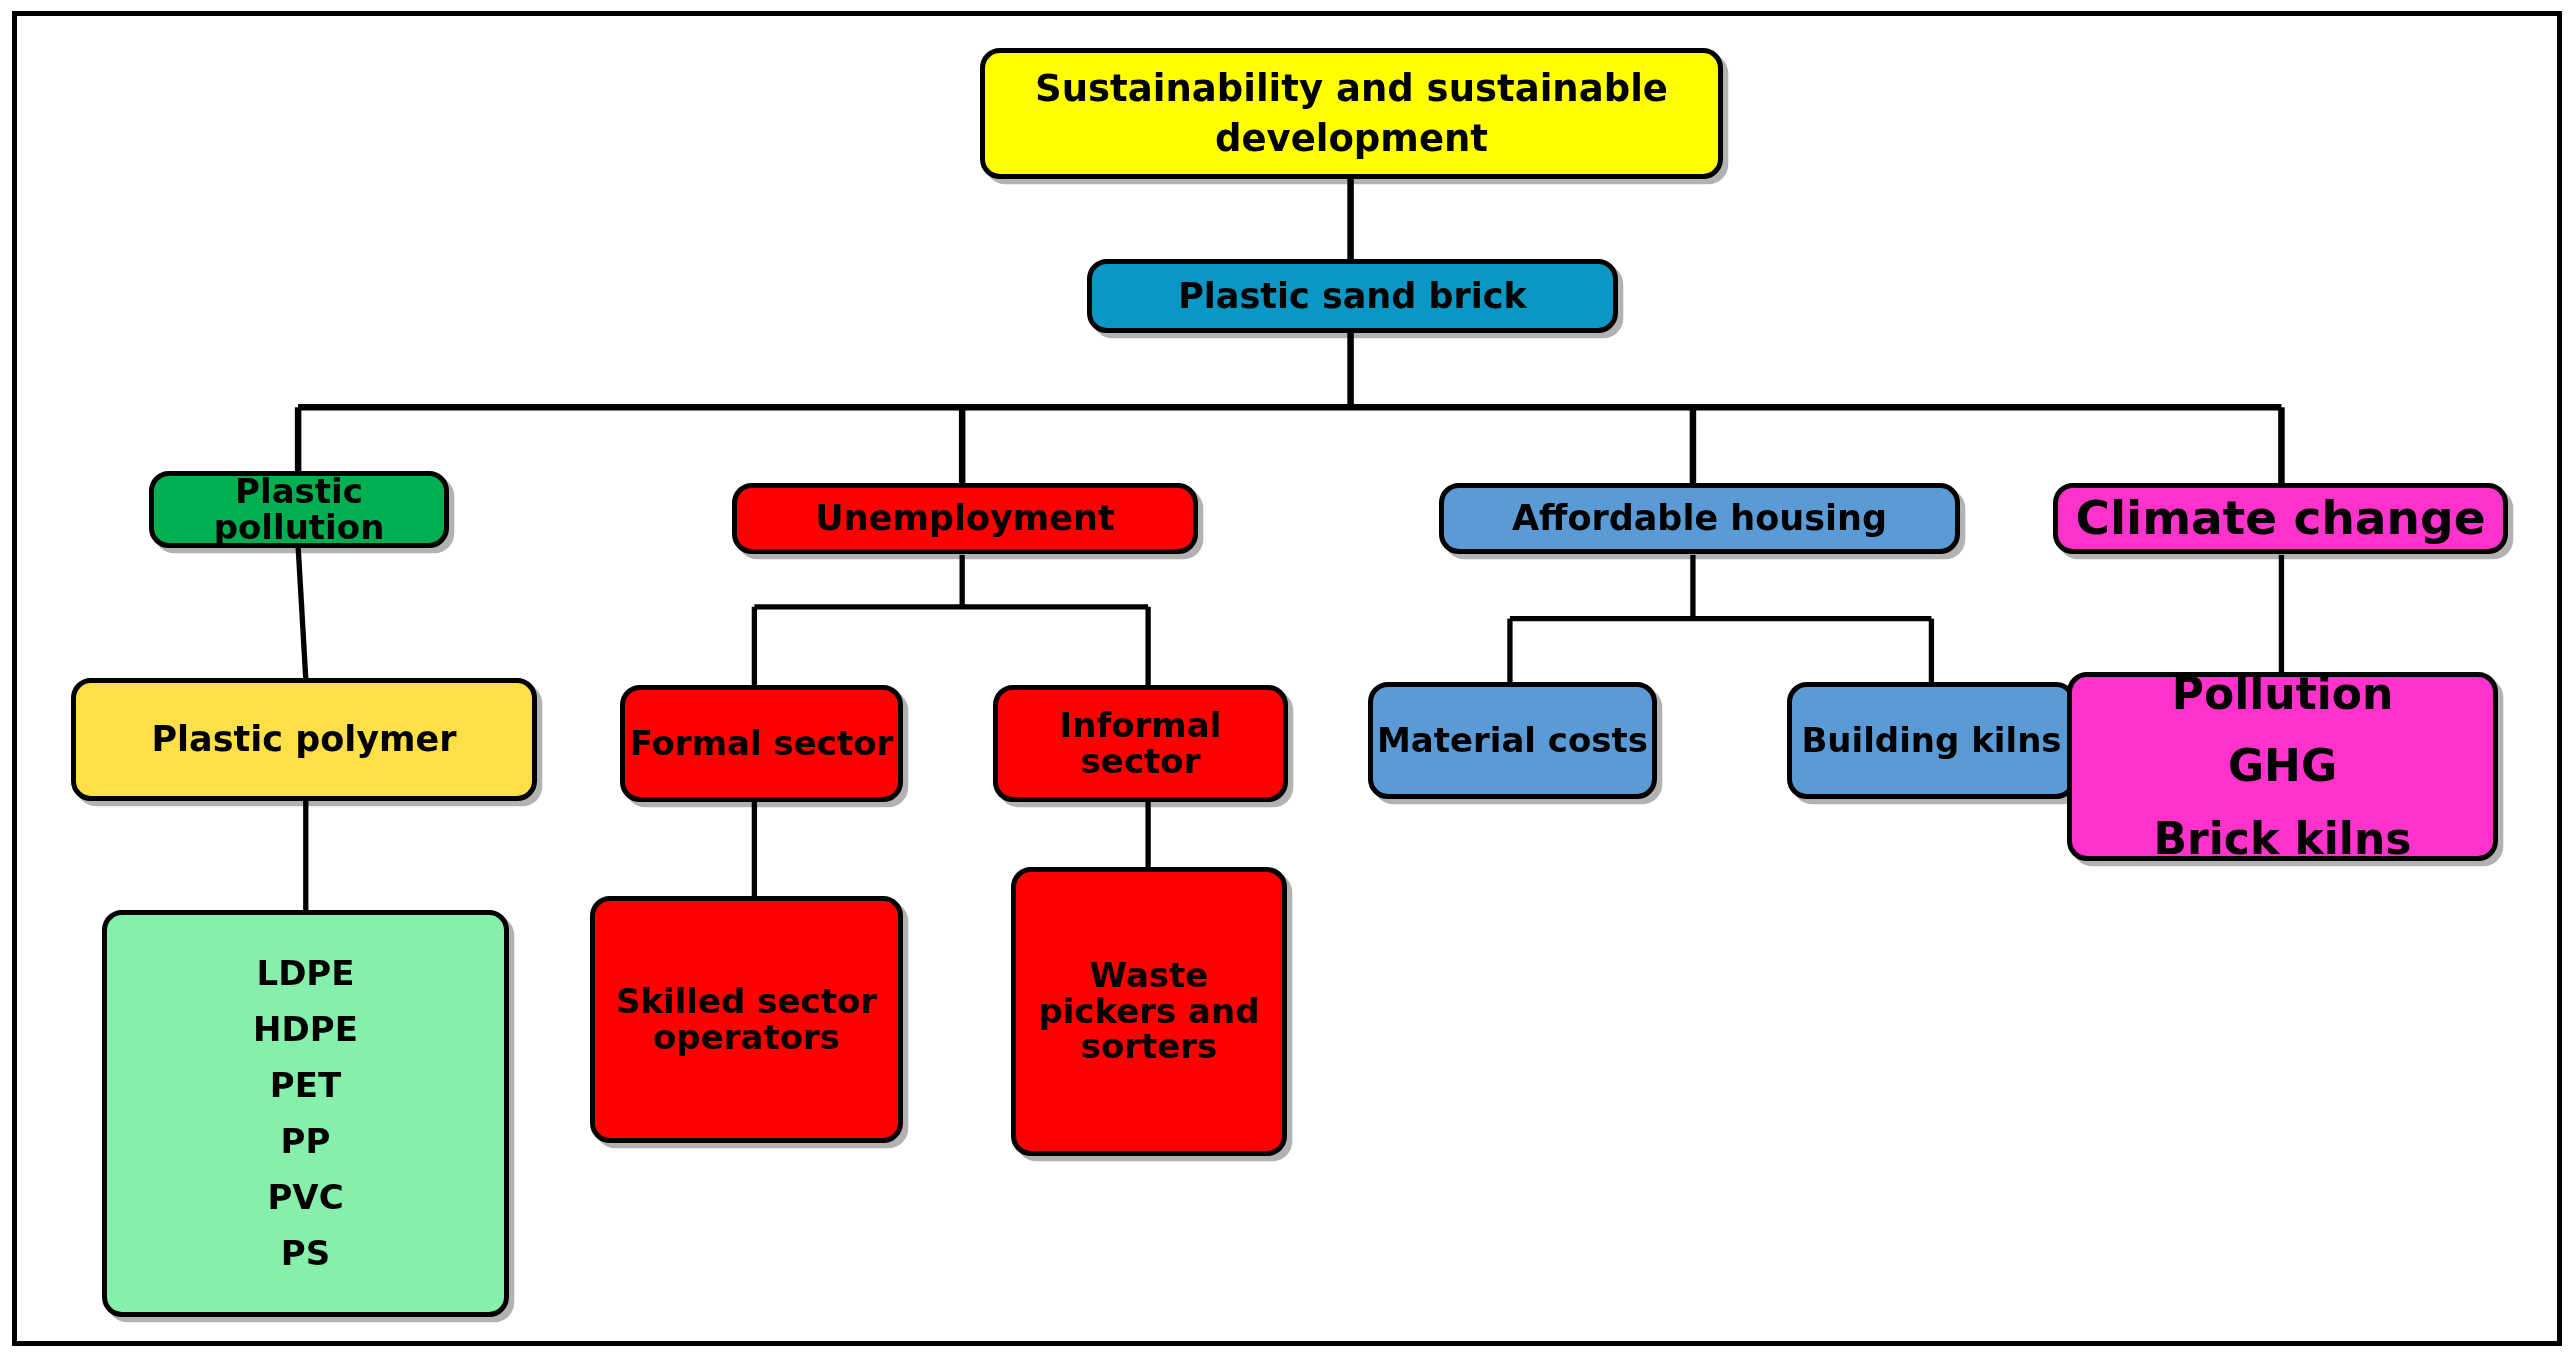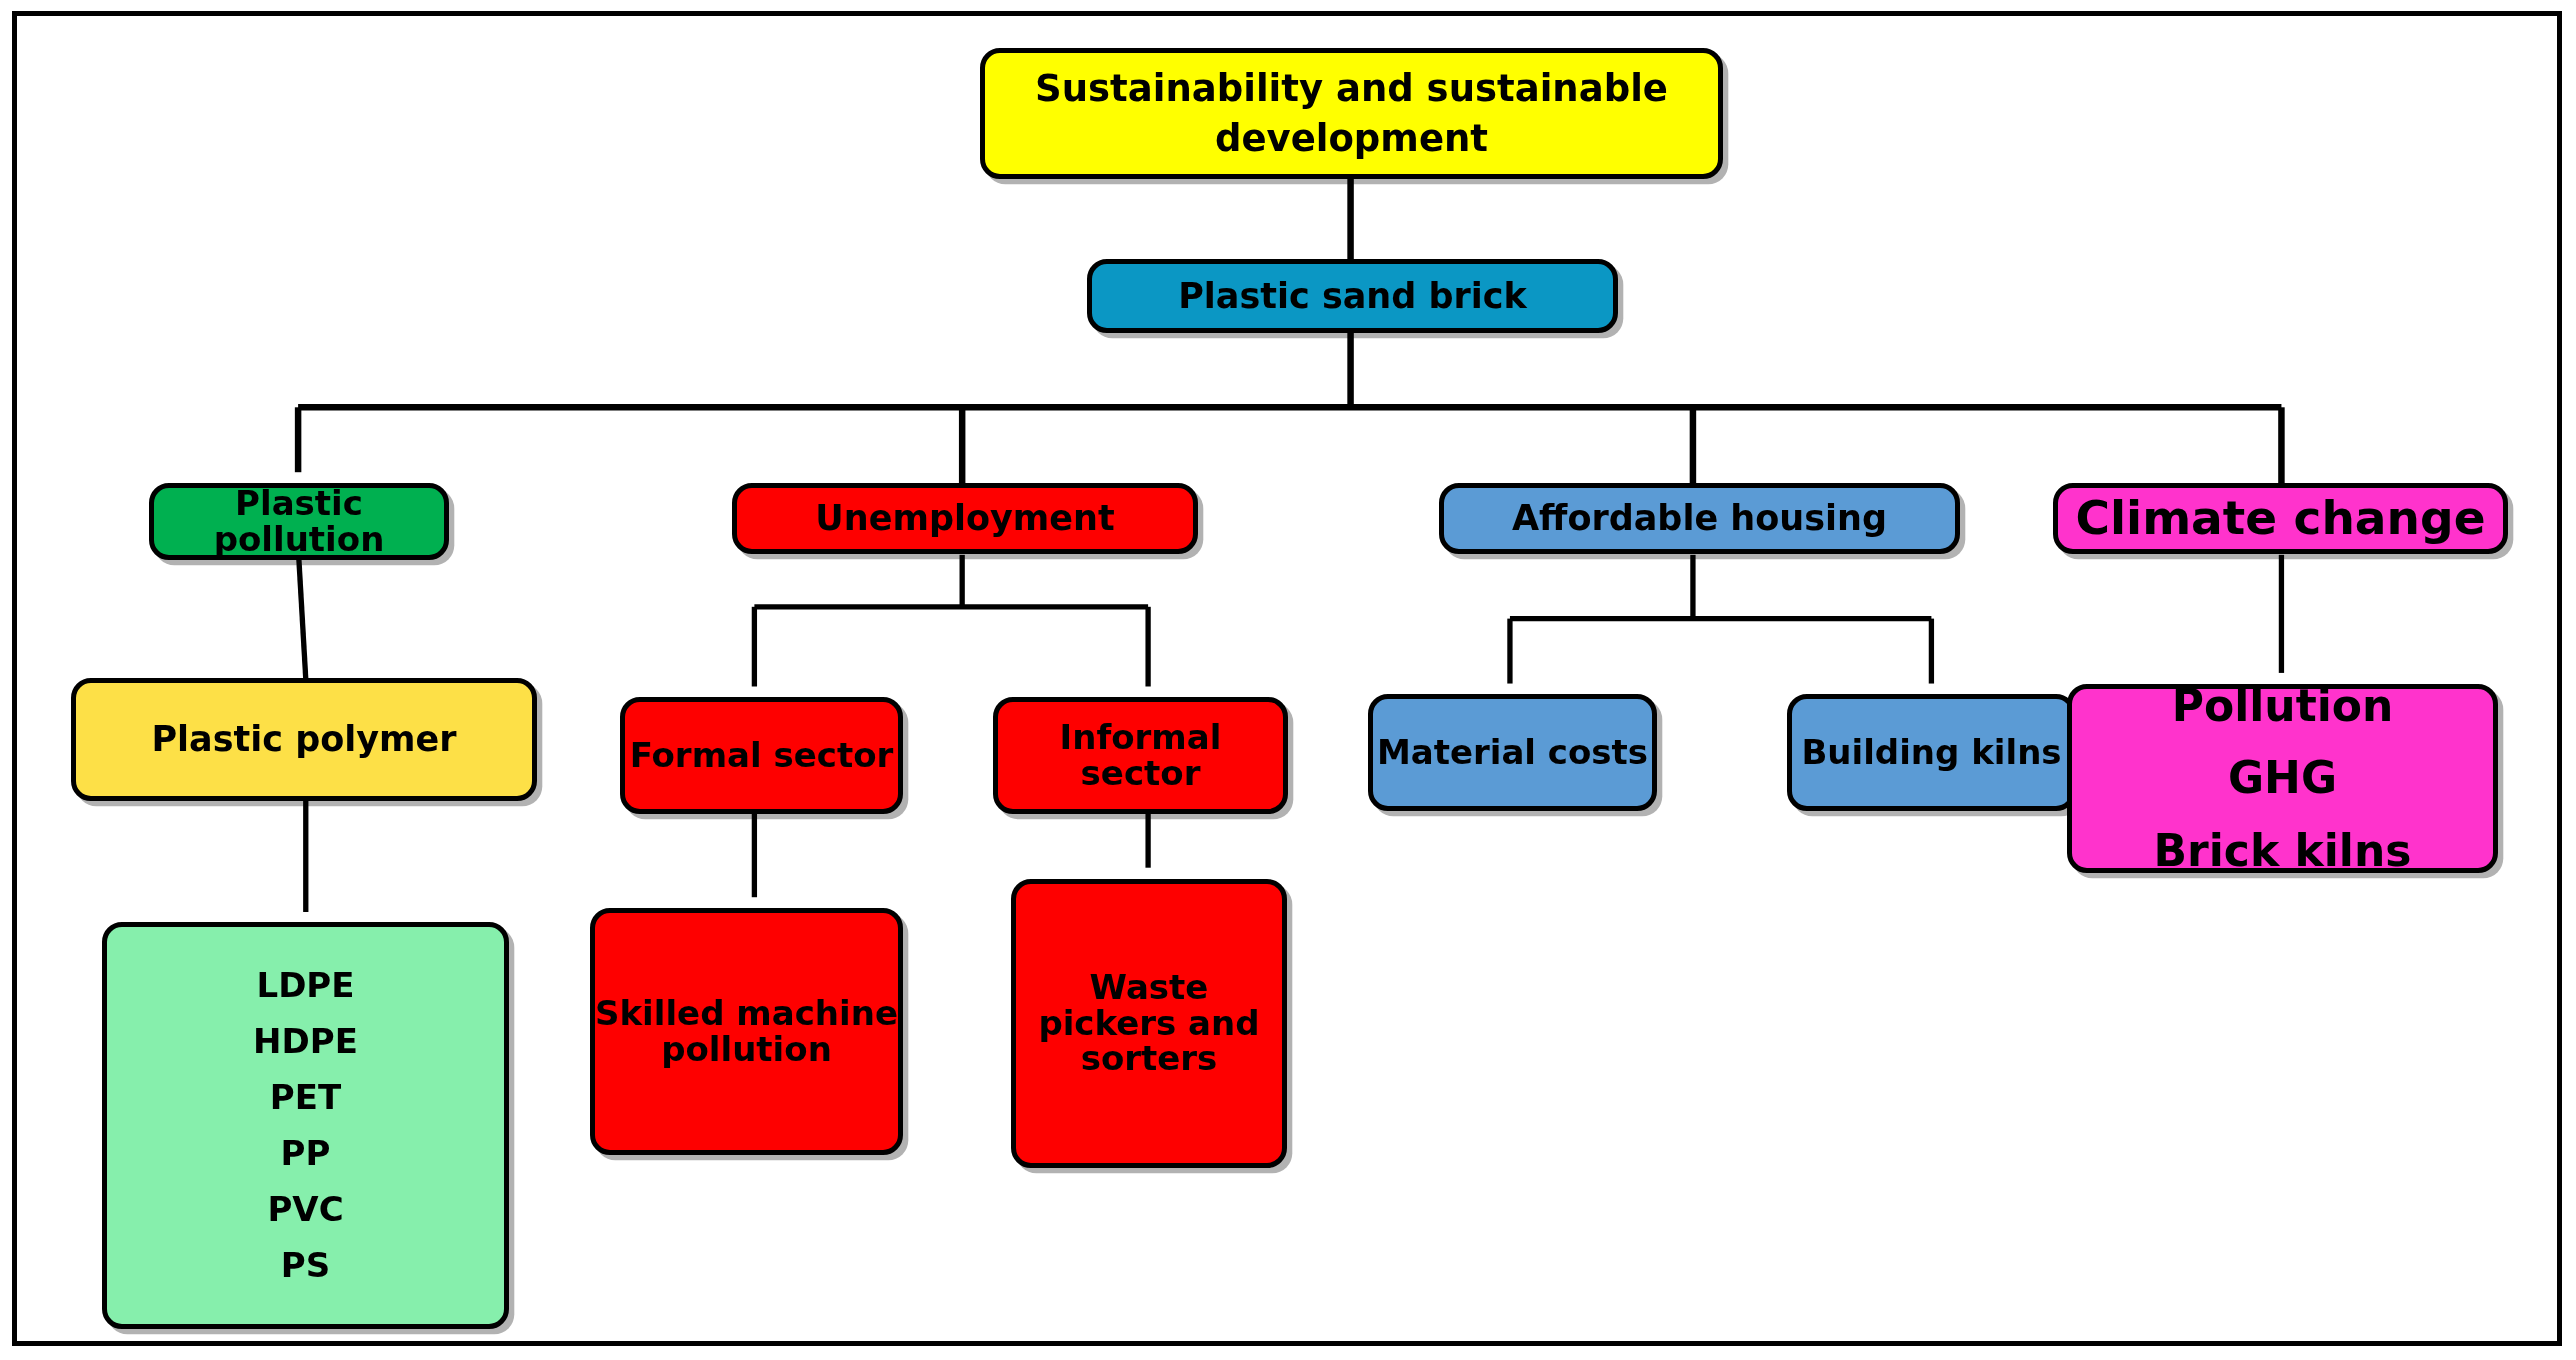--- a/index.html
+++ b/index.html
@@ -49,21 +49,21 @@
     color: #000000;
     font-weight: 700;
     line-height: 1.34;
     box-shadow: 5.3px 5.3px 0 rgba(0,0,0,0.30);
     z-index: 5;
   }
   .node .line {
     display: block;
     width: 100%;
   }
-  .node.multi { line-height: 1.05; margin-top: 12px; }
+  .node.multi { line-height: 1.05; }
   .node.multi .line { margin: 0.30em 0; }
 </style>
 </head>
 <body>
 
 <div id="canvas">
 
   <div id="page-frame"></div>
 
   <svg id="connectors" viewBox="0 0 4364 2304" xmlns="http://www.w3.org/2000/svg">
@@ -155,21 +155,21 @@
   <div class="node multi" style="left:102px; top:910px; width:407px; height:407px; background:#86efac; font-size:34px;">
   <span class="line">LDPE</span>
       <span class="line">HDPE</span>
       <span class="line">PET</span>
       <span class="line">PP</span>
       <span class="line">PVC</span>
       <span class="line">PS</span>
     </div>
 
   <div class="node multi" style="left:590px; top:896px; width:313px; height:247px; background:#fe0000; font-size:34px;">
-    <span>Skilled machine pollution</span>
+    <span>Skilled sector operators</span>
   </div>
 
   <div class="node multi" style="left:1011px; top:867px; width:276px; height:289px; background:#fe0000; font-size:34px;">
     <span>Waste pickers and sorters</span>
   </div>
 
 </div>
 
 
 </body></html>

